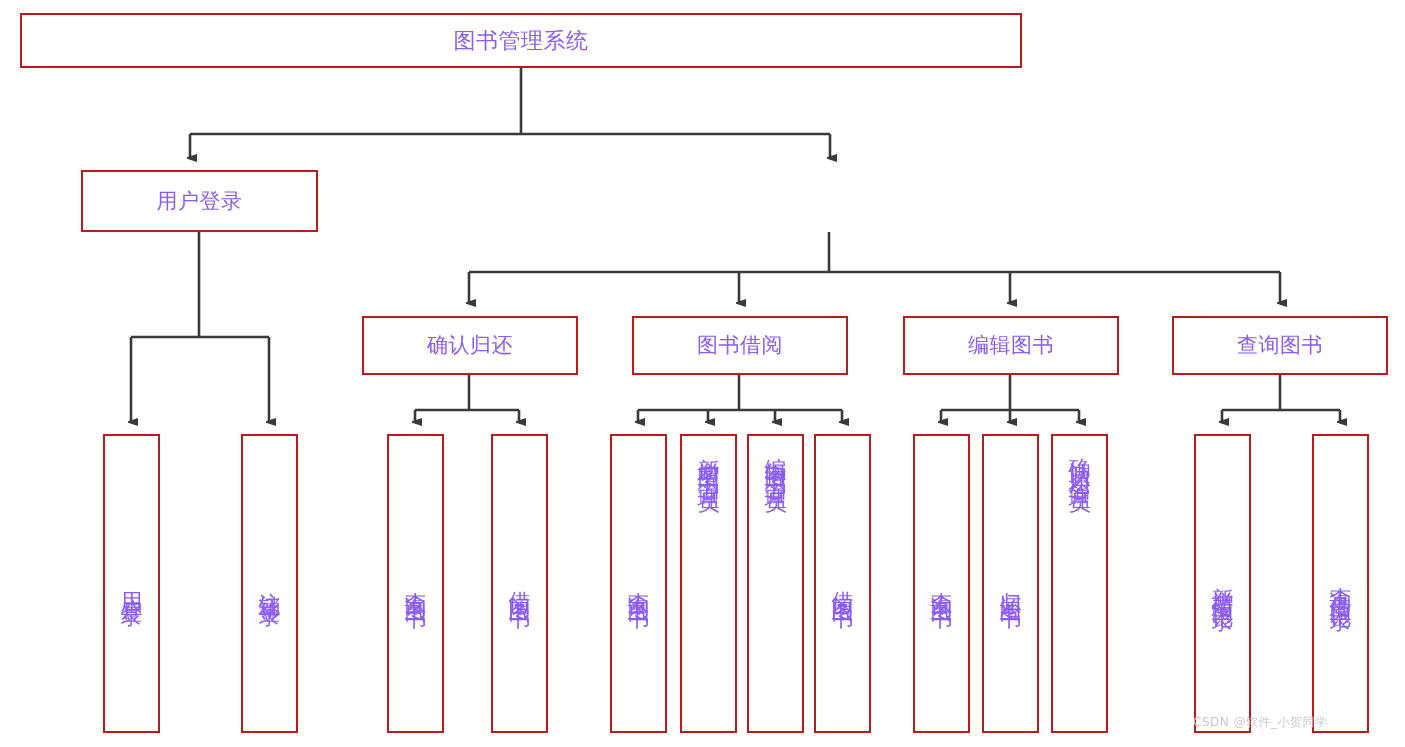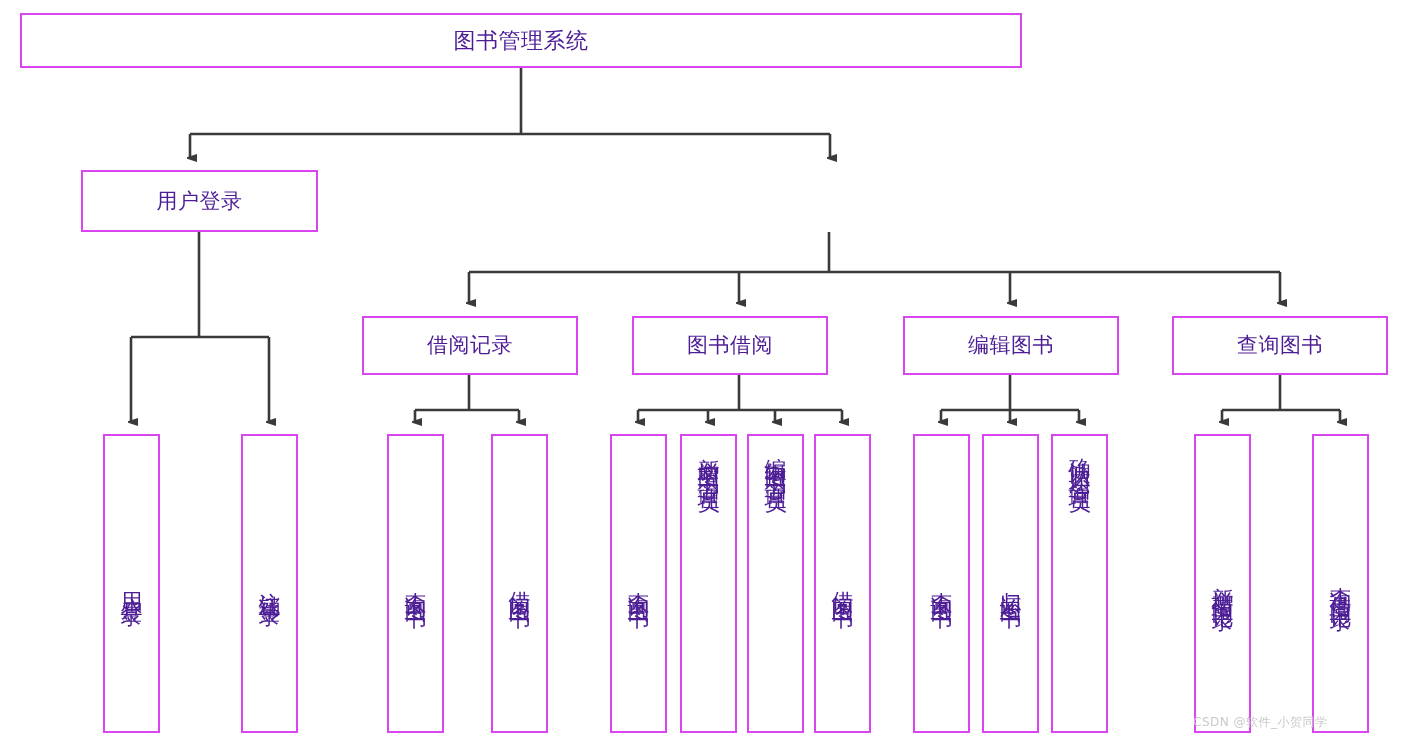--- a/index.html
+++ b/index.html
@@ -22,25 +22,25 @@
     left: 0;
     top: 0;
     width: 1405px;
     height: 747px;
     pointer-events: none;
   }
   .node {
     position: absolute;
     box-sizing: border-box;
     background: #ffffff;
-    border: 2px solid #d946ef;
+    border: 2px solid #b91c1c;
     display: flex;
     align-items: center;
     justify-content: center;
-    color: #4c1d95;
+    color: #8b5cf6;
   }
   .node .label {
     font-size: 21px;
     line-height: 1.15;
     letter-spacing: 0.5px;
     white-space: nowrap;
   }
   .node.root .label { font-size: 22px; }
   .node.branch .label { font-size: 21px; }
   
@@ -126,23 +126,23 @@
 
   <div class="node root" style="left:20px; top:13px; width:1002px; height:55px;">
     <span class="label">图书管理系统</span>
   </div>
 
   <div class="node branch" style="left:81px; top:170px; width:237px; height:62px;">
     <span class="label">用户登录</span>
   </div>
 
   <div class="node branch" style="left:362px; top:316px; width:216px; height:59px;">
-    <span class="label">借阅记录</span>
+    <span class="label">确认归还</span>
   </div>
-  <div class="node branch" style="left:632px; top:316px; width:196px; height:59px;">
+  <div class="node branch" style="left:632px; top:316px; width:216px; height:59px;">
     <span class="label">图书借阅</span>
   </div>
   <div class="node branch" style="left:903px; top:316px; width:216px; height:59px;">
     <span class="label">编辑图书</span>
   </div>
   <div class="node branch" style="left:1172px; top:316px; width:216px; height:59px;">
     <span class="label">查询图书</span>
   </div>
 
   <div class="node leaf centered" style="left:103px; top:434px; width:57px; height:299px;">

